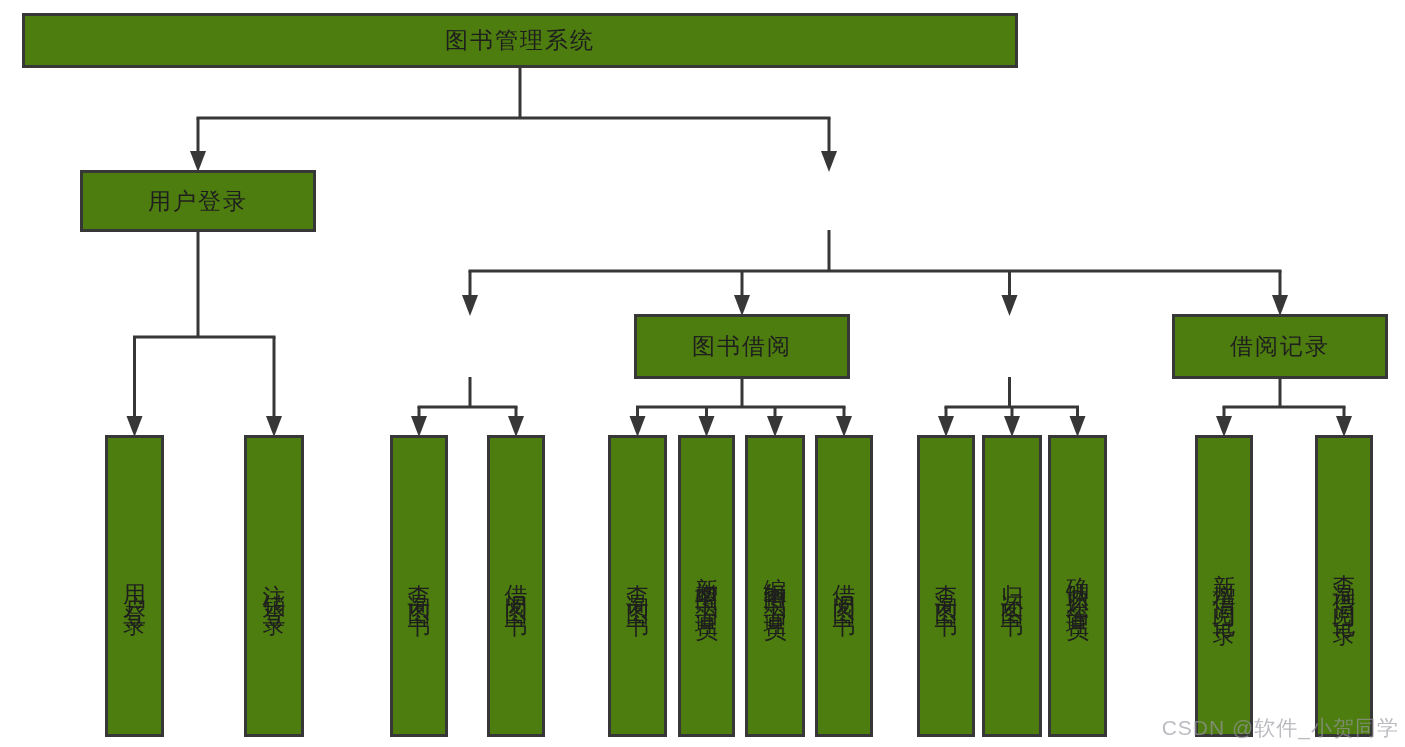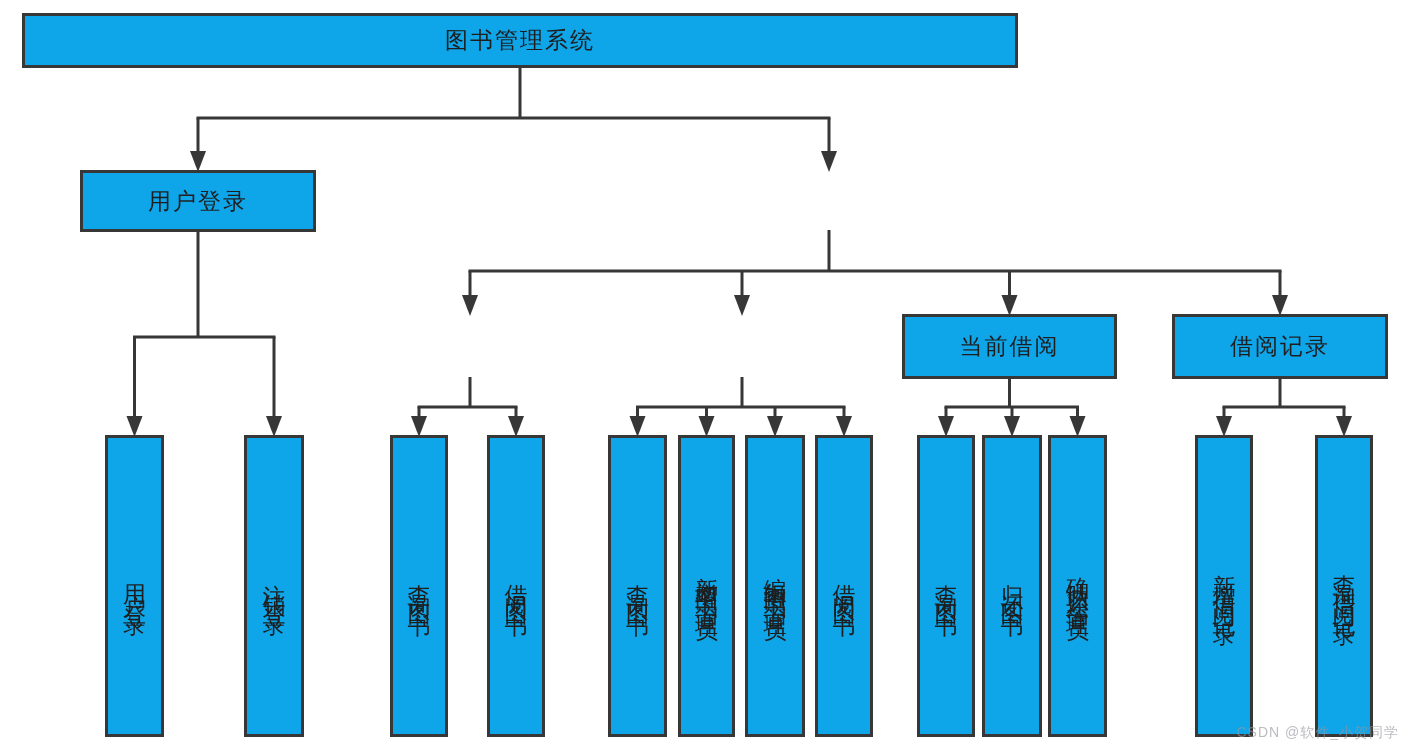--- a/index.html
+++ b/index.html
@@ -1,29 +1,29 @@
 <!DOCTYPE html>
 <html><head>
 <meta charset="utf-8">
 <style>
   html,body{margin:0;padding:0;background:#ffffff;}
   .stage{
     position:relative;width:1405px;height:747px;background:#ffffff;overflow:hidden;
     font-family:"Liberation Sans","DejaVu Sans",sans-serif;
   }
   .node{
-    position:absolute;box-sizing:border-box;border:3px solid #373737;background:#0ea5e9;
+    position:absolute;box-sizing:border-box;border:3px solid #373737;background:#4d7c0f;
     display:flex;align-items:center;justify-content:center;color:#1e1e1e;
   }
   .node.h .lbl{font-size:23px;letter-spacing:2px;white-space:nowrap;}
   .node.v .lbl{writing-mode:vertical-rl;font-size:23px;letter-spacing:10px;line-height:1;}
   .node.v .lbl.long{letter-spacing:6px;}
   svg.connectors{position:absolute;left:0;top:0;width:1405px;height:747px;pointer-events:none;}
   .watermark{
-    position:absolute;right:6px;bottom:5px;font-size:14px;letter-spacing:1px;
+    position:absolute;right:6px;bottom:5px;font-size:21px;letter-spacing:1px;
     color:rgba(150,150,160,0.65);white-space:nowrap;z-index:5;
   }
 </style>
 </head>
 <body>
 
 <div class="stage">
   <svg class="connectors" xmlns="http://www.w3.org/2000/svg" viewBox="0 0 1405 747">
       <line x1="520" y1="66" x2="520" y2="118" stroke="#373737" stroke-width="3"></line>
       <line x1="196.5" y1="118" x2="830.5" y2="118" stroke="#373737" stroke-width="3"></line>
@@ -78,22 +78,22 @@
       <line x1="1344" y1="407" x2="1344" y2="422" stroke="#373737" stroke-width="3"></line>
       <polygon points="1336,416 1352,416 1344,437" fill="#373737"></polygon>
     </svg>
   <div class="watermark">CSDN @软件_小贺同学</div>
 <div class="node h" style="left: 22px; top: 13px; width: 996px; height: 55px; border-color: rgb(55, 55, 55); color: rgb(30, 30, 30);">
       <span class="lbl">图书管理系统</span>
     </div>
     <div class="node h" style="left: 80px; top: 170px; width: 236px; height: 62px; border-color: rgb(55, 55, 55); color: rgb(30, 30, 30);">
       <span class="lbl">用户登录</span>
     </div>
-    <div class="node h" style="left: 902px; top: 314px; width: 215px; height: 65px; border-color: rgb(55, 55, 55); color: rgb(30, 30, 30);">
-      <span class="lbl">当前借阅</span>
+    <div class="node h" style="left: 634px; top: 314px; width: 216px; height: 65px; border-color: rgb(55, 55, 55); color: rgb(30, 30, 30);">
+      <span class="lbl">图书借阅</span>
     </div>
     <div class="node h" style="left: 1172px; top: 314px; width: 216px; height: 65px; border-color: rgb(55, 55, 55); color: rgb(30, 30, 30);">
       <span class="lbl">借阅记录</span>
     </div>
     <div class="node v" style="left: 105px; top: 435px; width: 59px; height: 302px; border-color: rgb(55, 55, 55); color: rgb(30, 30, 30);">
       <span class="lbl">用户登录</span>
     </div>
     <div class="node v" style="left: 244px; top: 435px; width: 60px; height: 302px; border-color: rgb(55, 55, 55); color: rgb(30, 30, 30);">
       <span class="lbl">注销登录</span>
     </div>

